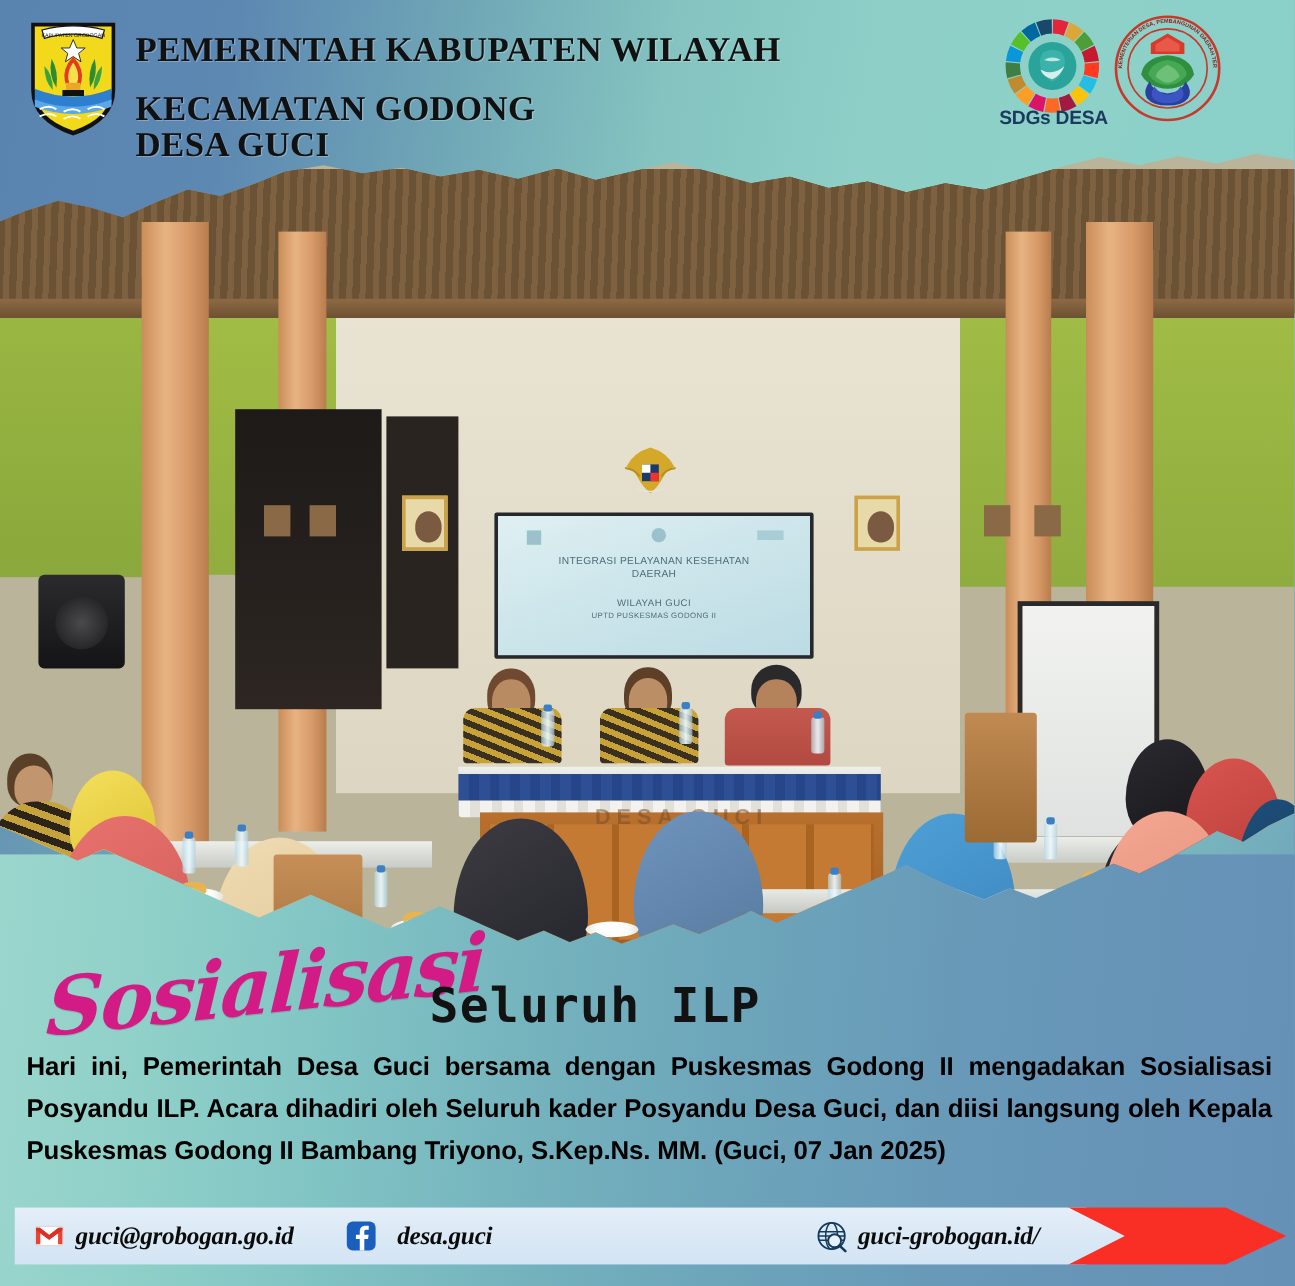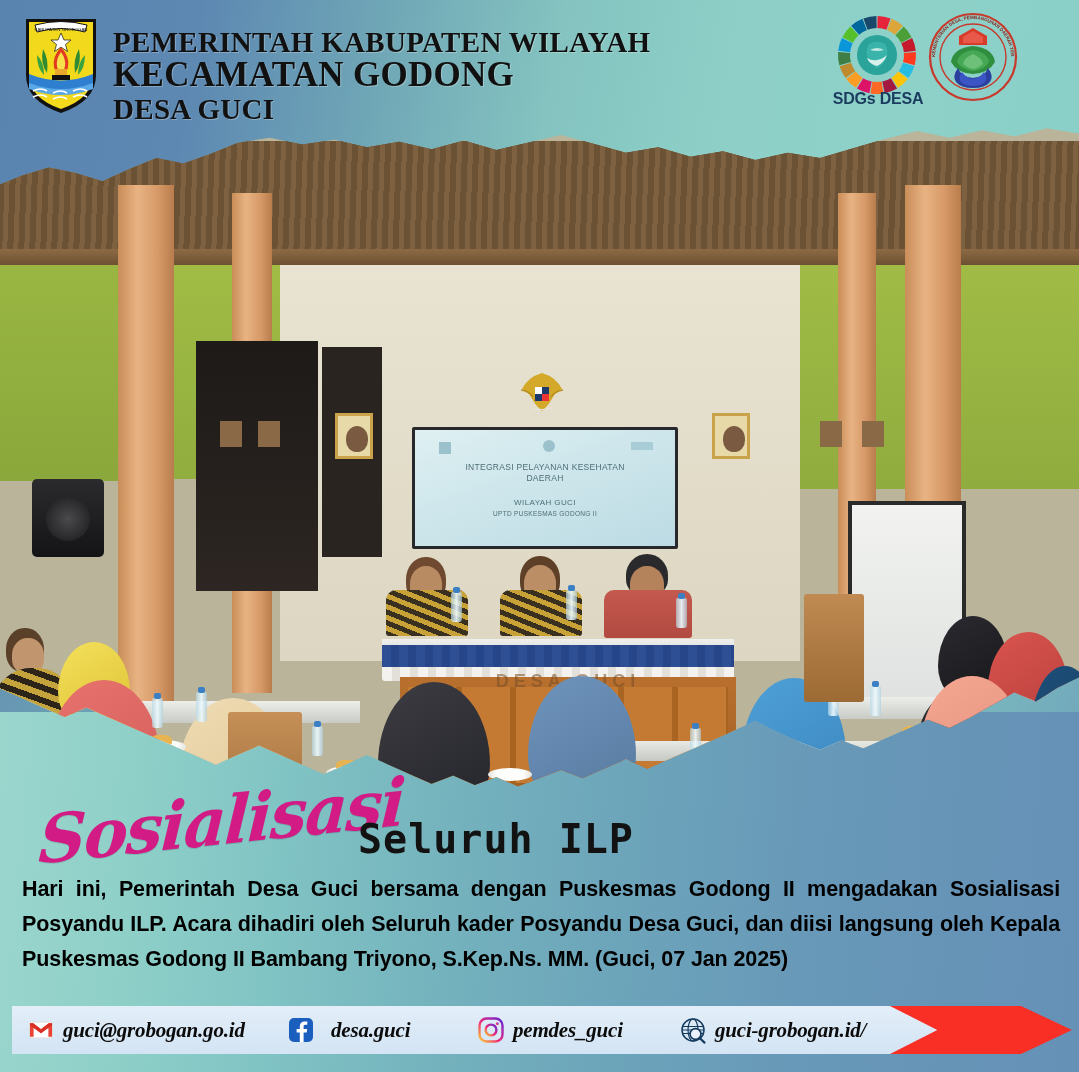--- a/index.html
+++ b/index.html
@@ -62,21 +62,21 @@
   #header-titles {
     position:absolute; left:113px; top:27px;
     color:#111;
     font-family:"Liberation Serif", serif;
     font-weight:bold;
     letter-spacing:0.3px;
     text-shadow:1px 1px 0 rgba(255,255,255,.25);
   }
   #header-titles div { line-height:1.04; white-space:nowrap; }
   .ht1 { font-size:29px; }
-  .ht2 { font-size:35px; }
+  .ht2 { font-size:29px;margin-top:19px; }
   .ht3 { font-size:29px; }
 
   #sdgs-logo { position:absolute; left:836px; top:14px; width:82px; height:82px; }
   #sdgs-label {
     position:absolute; left:826px; top:90px; width:104px;
     text-align:center; font-family:"Liberation Sans", sans-serif;
     font-weight:bold; font-size:16px; color:#1b3b5e; letter-spacing:-0.2px;
   }
   #kemendes-logo { position:absolute; left:928px; top:12px; width:90px; height:90px; }
 
@@ -557,37 +557,20 @@
   <div class="fitem" id="f-fb">
     <span class="ficon">
       <svg viewBox="0 0 26 26" width="26" height="26">
         <rect x="1" y="1" width="24" height="24" rx="5" fill="#1b5fbe"></rect>
         <path d="M15.6 25 V15.6 h3.1 l.5-3.7 h-3.6 V9.6 c0-1.05.3-1.77 1.8-1.77 h1.9 V4.55 c-.33-.05-1.48-.15-2.8-.15 -2.78 0-4.68 1.7-4.68 4.82 v2.68 H8.6 v3.7 h3.2 V25Z" fill="#fff"></path>
       </svg>
     </span>
     <span class="ftext">desa.guci</span>
   </div>
 
-  <div class="fitem" id="f-ig">
-    <span class="ficon">
-      <svg viewBox="0 0 26 26" width="26" height="26">
-        <defs>
-          <linearGradient id="ig" x1="0" y1="1" x2="1" y2="0">
-            <stop offset="0%" stop-color="#f9ce34"></stop>
-            <stop offset="45%" stop-color="#ee2a7b"></stop>
-            <stop offset="100%" stop-color="#6228d7"></stop>
-          </linearGradient>
-        </defs>
-        <rect x="1.5" y="1.5" width="23" height="23" rx="7" fill="none" stroke="url(#ig)" stroke-width="2.4"></rect>
-        <circle cx="13" cy="13" r="5.4" fill="none" stroke="url(#ig)" stroke-width="2.4"></circle>
-        <circle cx="19.2" cy="6.8" r="1.5" fill="url(#ig)"></circle>
-      </svg>
-    </span>
-    <span class="ftext">pemdes_guci</span>
-  </div>
 
   <div class="fitem" id="f-web">
     <span class="ficon">
       <svg viewBox="0 0 28 28" width="28" height="28">
         <circle cx="13" cy="13" r="11" fill="none" stroke="#143a5e" stroke-width="1.5"></circle>
         <ellipse cx="13" cy="13" rx="5" ry="11" fill="none" stroke="#143a5e" stroke-width="1.2"></ellipse>
         <path d="M2.4 9.5 H23.6 M2.4 16.5 H23.6 M2 13 H24" stroke="#143a5e" stroke-width="1.2" fill="none"></path>
         <circle cx="15.5" cy="17" r="5.4" fill="#e9f2fb" stroke="#143a5e" stroke-width="1.6"></circle>
         <path d="M19.6 21 L24.5 25.6" stroke="#143a5e" stroke-width="2.2" stroke-linecap="round"></path>
       </svg>

